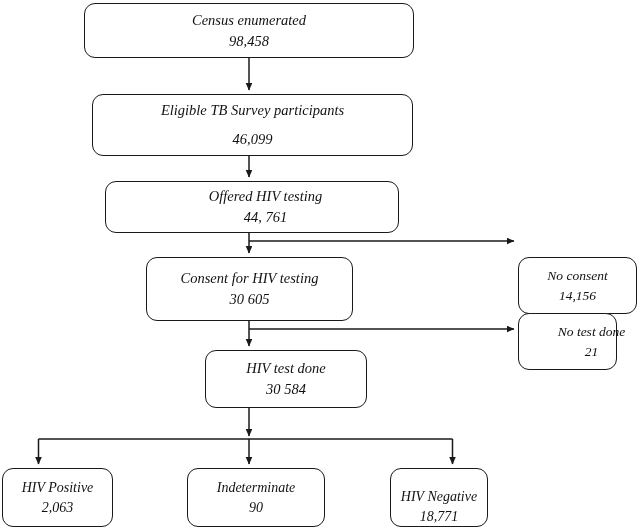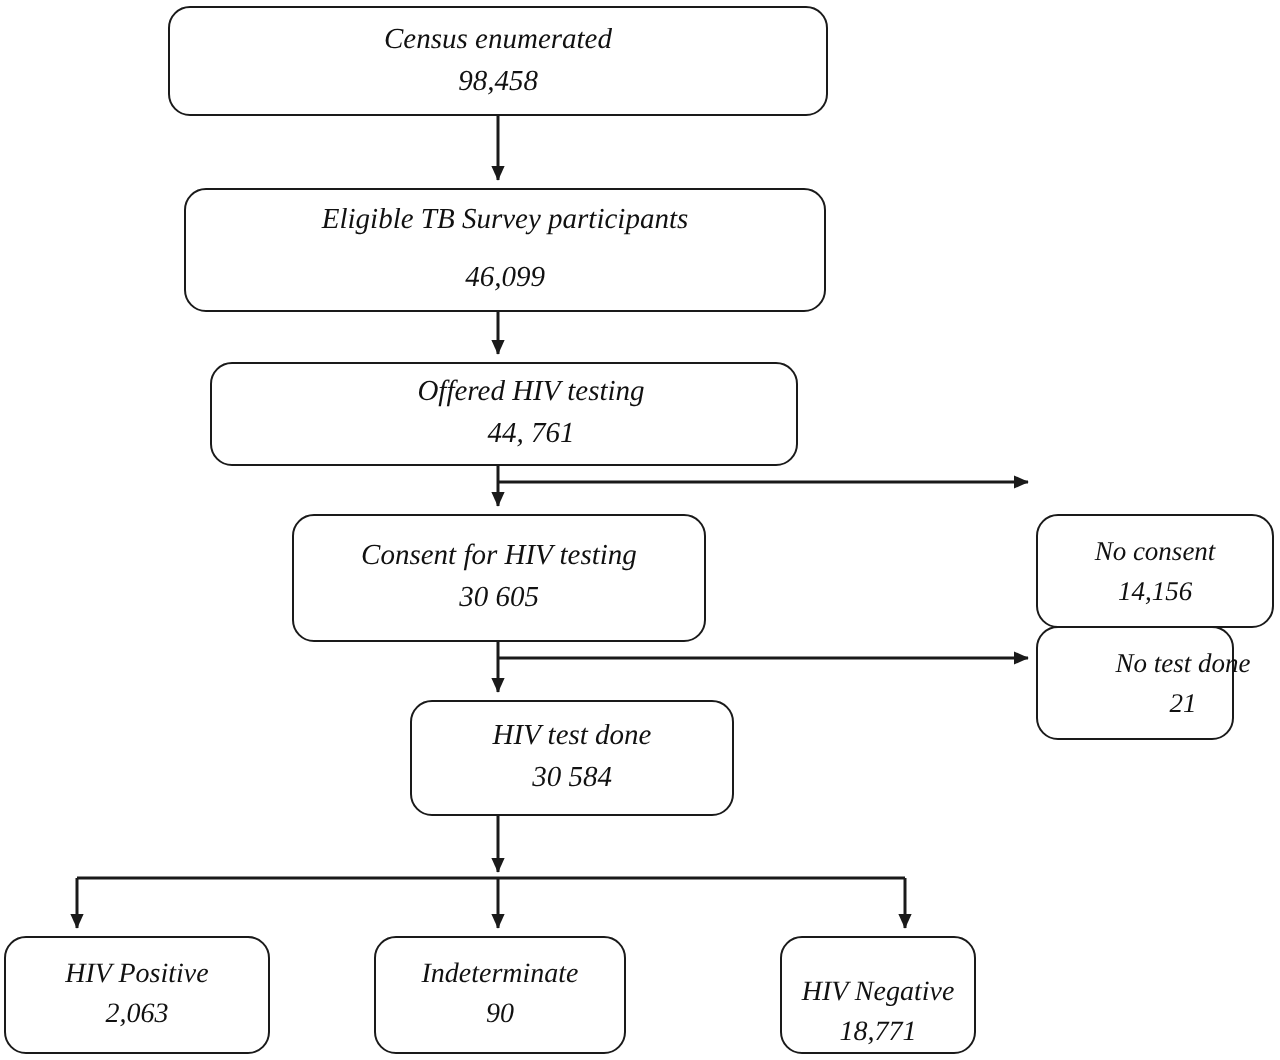--- a/index.html
+++ b/index.html
@@ -120,26 +120,26 @@
   <div class="node-box size-side gap-normal" style="left:518px; top:313px; width:99px; height:57px;padding-left:48px;">
     <span class="node-label">No test done</span>
     <span class="node-value">21</span>
   </div>
 
   <div class="node-box size-main gap-normal" style="left:164px; top:350px; width:162px; height:58px;margin-left:41px;">
     <span class="node-label">HIV test done</span>
     <span class="node-value">30 584</span>
   </div>
 
-  <div class="node-box size-term gap-normal" style="left:2px; top:468px; width:133px; height:59px;">
+  <div class="node-box size-term gap-normal" style="left:2px; top:468px; width:111px; height:59px;">
     <span class="node-label">HIV Positive</span>
     <span class="node-value">2,063</span>
   </div>
 
-  <div class="node-box size-term gap-normal" style="left:187px; top:468px; width:126px; height:59px;">
+  <div class="node-box size-term gap-normal" style="left:187px; top:468px; width:138px; height:59px;">
     <span class="node-label">Indeterminate</span>
     <span class="node-value">90</span>
   </div>
 
   <div class="node-box size-term gap-normal" style="left:390px; top:468px; width:98px; height:59px;justify-content:flex-end;">
     <span class="node-label">HIV Negative</span>
     <span class="node-value">18,771</span>
   </div>
 
 </div>

